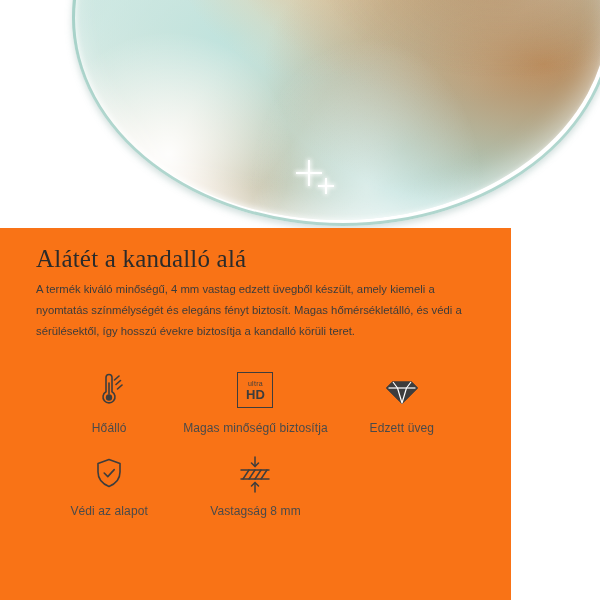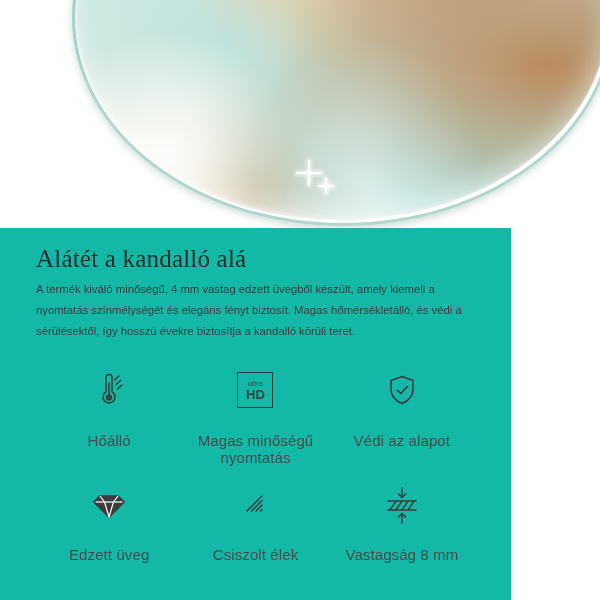--- a/index.html
+++ b/index.html
@@ -10,21 +10,21 @@
     width: 600px;
     height: 600px;
     background: #ffffff;
     font-family: "Liberation Sans", sans-serif;
     overflow: hidden;
   }
   .page {
     position: relative;
     width: 511px;
     height: 600px;
-    background: #14b8a6;
+    background: #f97316;
   }
 
   
   .hero {
     position: relative;
     width: 600px;
     height: 228px;
     overflow: hidden;
     background: #ffffff;
   }
@@ -135,22 +135,22 @@
     align-items: center;
     justify-content: flex-start;
   }
   .feature-icon {
     height: 44px;
     display: flex;
     align-items: center;
     color: #3d3d3d;
   }
   .feature-label {
-    margin-top: 20px;
-    font-size: 15px;
+    margin-top: 9px;
+    font-size: 12px;
     color: #4a4a4a;
     text-align: center;
     letter-spacing: 0.1px;
   }
   .ultrahd {
     width: 34px;
     height: 34px;
     border: 1.4px solid #3d3d3d;
     display: flex;
     flex-direction: column;
@@ -206,57 +206,46 @@
         <div class="feature-label">Hőálló</div>
       </div>
 
       <div class="feature">
         <div class="feature-icon">
           <div class="ultrahd">
             <span class="u-top">ultra</span>
             <span class="u-bot">HD</span>
           </div>
         </div>
-        <div class="feature-label">Magas minőségű nyomtatás</div>
-      </div>
-
-      <div class="feature">
-        <div class="feature-icon">
-          <svg width="40" height="40" viewBox="0 0 40 40" fill="none" stroke="#3d3d3d" stroke-width="1.6" stroke-linecap="round" stroke-linejoin="round">
-            <path d="M20 6.5 31 10.5v8.5c0 7.2-4.7 11.9-11 14.5-6.3-2.6-11-7.3-11-14.5V10.5z"></path>
-            <polyline points="15.2,20 18.8,23.6 25.2,16.6"></polyline>
-          </svg>
-        </div>
-        <div class="feature-label">Védi az alapot</div>
+        <div class="feature-label">Magas minőségű biztosítja</div>
       </div>
 
       <div class="feature">
         <div class="feature-icon">
           <svg width="44" height="40" viewBox="0 0 44 40" fill="none" stroke="#3d3d3d" stroke-width="1.5" stroke-linejoin="round">
             <path d="M13 12h18l6 6-15 15L7 18z" fill="#3d3d3d" stroke="#3d3d3d"></path>
             <path d="M7 18h30" stroke="#ffffff" stroke-width="1.2"></path>
             <path d="M13 12l-6 6 15 15 15-15-6-6" stroke="#3d3d3d"></path>
             <path d="M17.5 18 22 33l4.5-15" stroke="#ffffff" stroke-width="1.2"></path>
             <path d="M13 12l4.5 6M31 12l-4.5 6" stroke="#ffffff" stroke-width="1.2"></path>
           </svg>
         </div>
         <div class="feature-label">Edzett üveg</div>
       </div>
 
       <div class="feature">
         <div class="feature-icon">
-          <svg width="40" height="40" viewBox="0 0 40 40" fill="none" stroke="#3d3d3d" stroke-width="1.5" stroke-linecap="round">
-            <line x1="12" y1="27" x2="27" y2="12"></line>
-            <line x1="16.5" y1="27" x2="27" y2="16.5"></line>
-            <line x1="21" y1="27" x2="27" y2="21"></line>
-            <line x1="25.5" y1="27" x2="27" y2="25.5"></line>
-          </svg>
-        </div>
-        <div class="feature-label">Csiszolt élek</div>
-      </div>
+          <svg width="40" height="40" viewBox="0 0 40 40" fill="none" stroke="#3d3d3d" stroke-width="1.6" stroke-linecap="round" stroke-linejoin="round">
+            <path d="M20 6.5 31 10.5v8.5c0 7.2-4.7 11.9-11 14.5-6.3-2.6-11-7.3-11-14.5V10.5z"></path>
+            <polyline points="15.2,20 18.8,23.6 25.2,16.6"></polyline>
+          </svg>
+        </div>
+        <div class="feature-label">Védi az alapot</div>
+      </div>
+
 
       <div class="feature">
         <div class="feature-icon">
           <svg width="44" height="42" viewBox="0 0 44 42" fill="none" stroke="#3d3d3d" stroke-width="1.5" stroke-linecap="round" stroke-linejoin="round">
             <line x1="22" y1="5" x2="22" y2="14"></line>
             <polyline points="18.5,11 22,14.6 25.5,11"></polyline>
             <line x1="8" y1="18" x2="36" y2="18"></line>
             <line x1="8" y1="27" x2="36" y2="27"></line>
             <line x1="10" y1="27" x2="16" y2="18"></line>
             <line x1="16" y1="27" x2="22" y2="18"></line>

